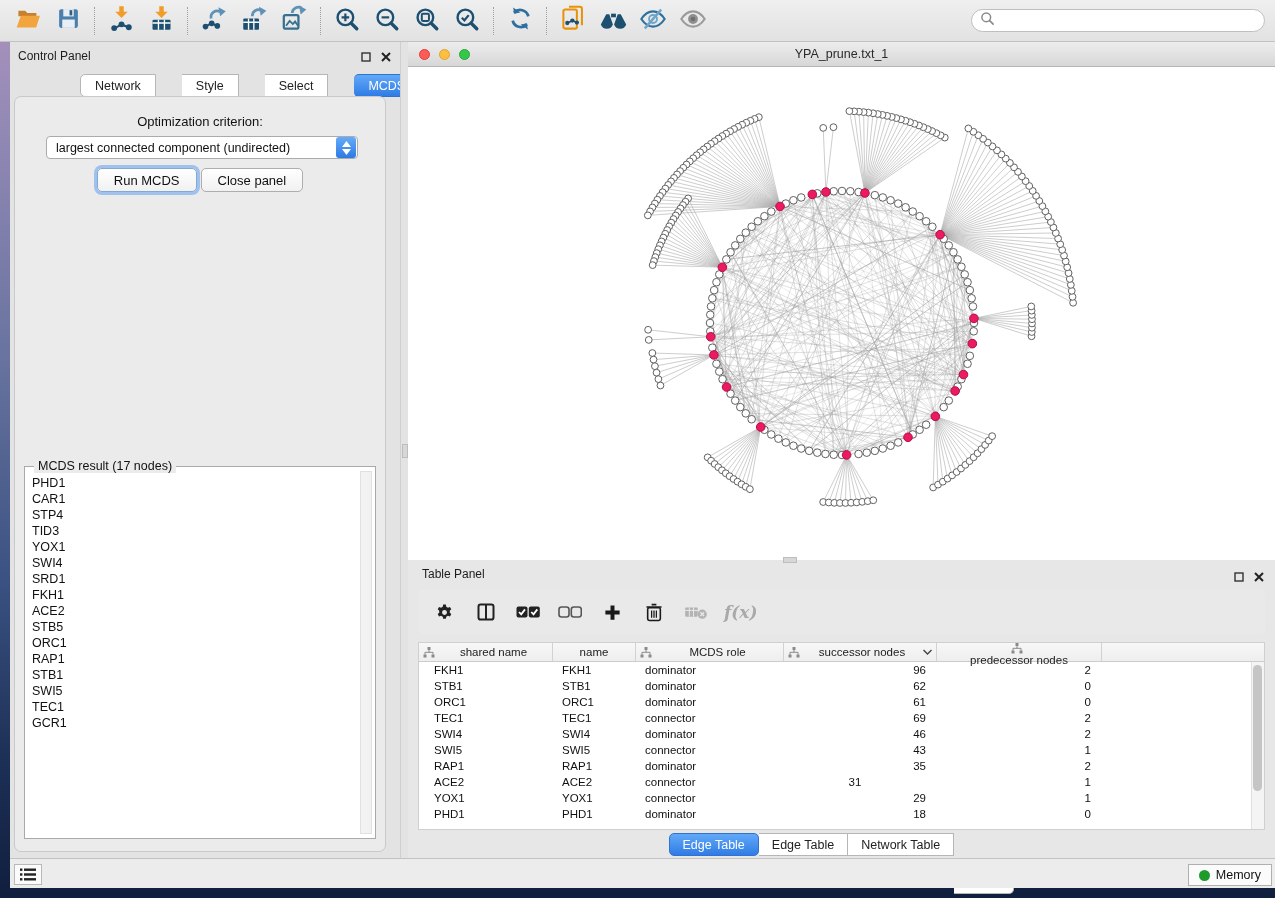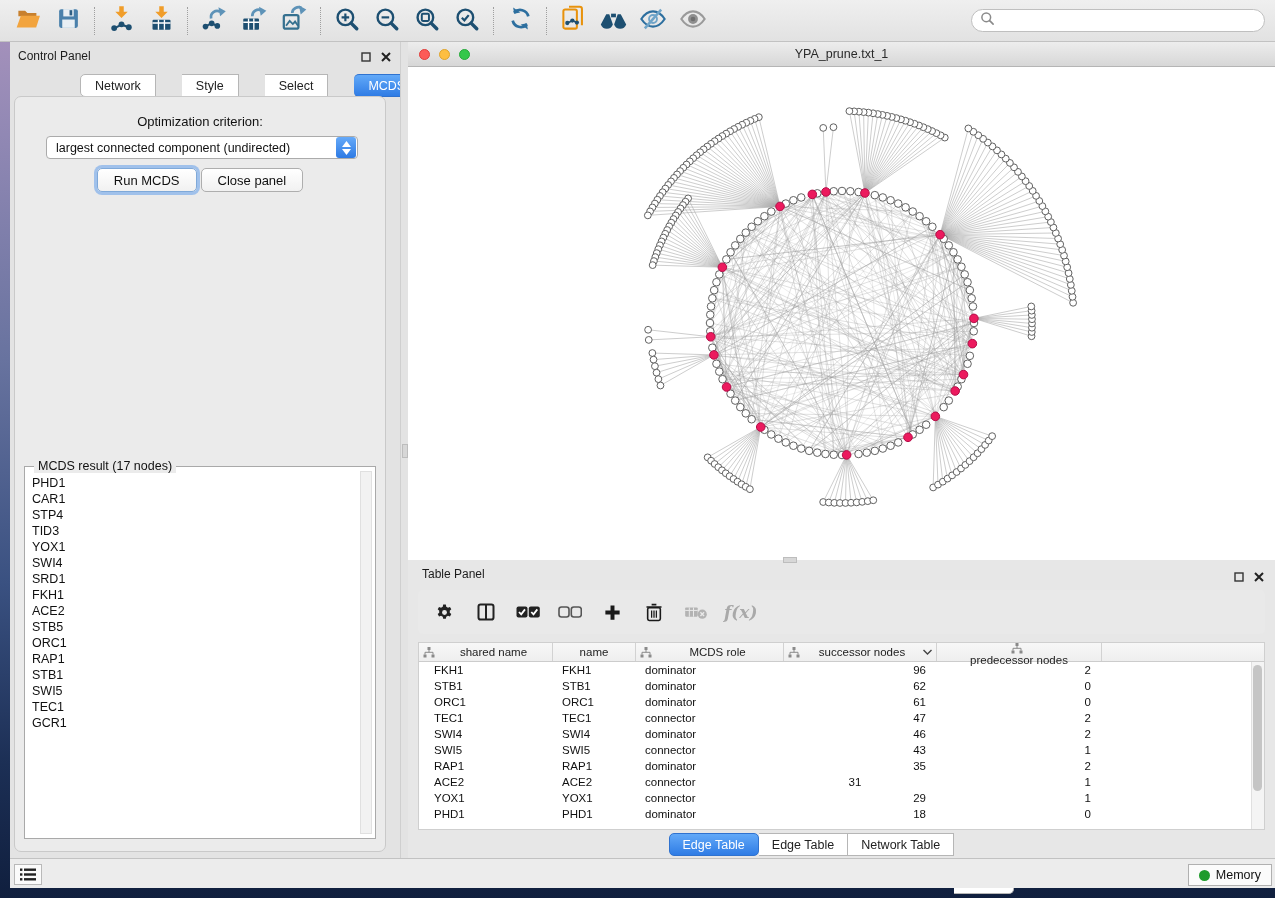--- a/index.html
+++ b/index.html
@@ -1169,21 +1169,21 @@
             <div class="grid-cell" style="width: 134px; text-align: left; padding: 0px 0px 0px 15px;">ORC1</div>
             <div class="grid-cell" style="width: 83px; text-align: left; padding: 0px 0px 0px 9px;">ORC1</div>
             <div class="grid-cell" style="width: 148px; text-align: left; padding: 0px 0px 0px 9px;">dominator</div>
             <div class="grid-cell" style="width: 153px; text-align: right; padding: 0px 11px 0px 0px;">61</div>
             <div class="grid-cell" style="width: 165px; text-align: right; padding: 0px 11px 0px 0px;">0</div>
           </div>
           <div class="grid-row">
             <div class="grid-cell" style="width: 134px; text-align: left; padding: 0px 0px 0px 15px;">TEC1</div>
             <div class="grid-cell" style="width: 83px; text-align: left; padding: 0px 0px 0px 9px;">TEC1</div>
             <div class="grid-cell" style="width: 148px; text-align: left; padding: 0px 0px 0px 9px;">connector</div>
-            <div class="grid-cell" style="width: 153px; text-align: right; padding: 0px 11px 0px 0px;">47</div>
+            <div class="grid-cell" style="width: 153px; text-align: right; padding: 0px 11px 0px 0px;">69</div>
             <div class="grid-cell" style="width: 165px; text-align: right; padding: 0px 11px 0px 0px;">2</div>
           </div>
           <div class="grid-row">
             <div class="grid-cell" style="width: 134px; text-align: left; padding: 0px 0px 0px 15px;">SWI4</div>
             <div class="grid-cell" style="width: 83px; text-align: left; padding: 0px 0px 0px 9px;">SWI4</div>
             <div class="grid-cell" style="width: 148px; text-align: left; padding: 0px 0px 0px 9px;">dominator</div>
             <div class="grid-cell" style="width: 153px; text-align: right; padding: 0px 11px 0px 0px;">46</div>
             <div class="grid-cell" style="width: 165px; text-align: right; padding: 0px 11px 0px 0px;">2</div>
           </div>
           <div class="grid-row">

